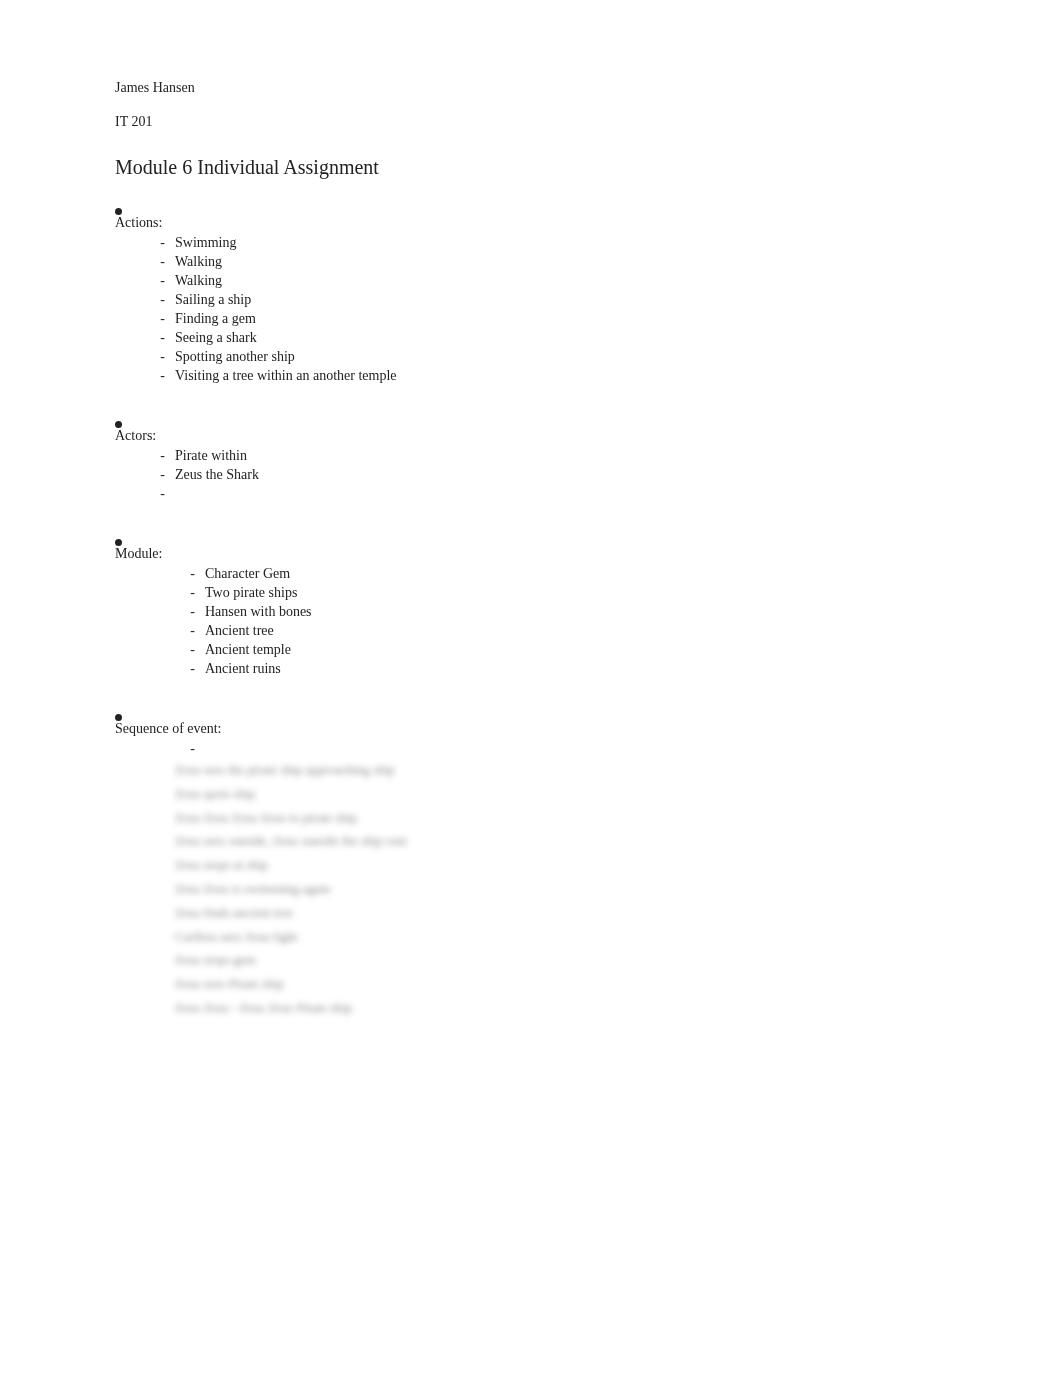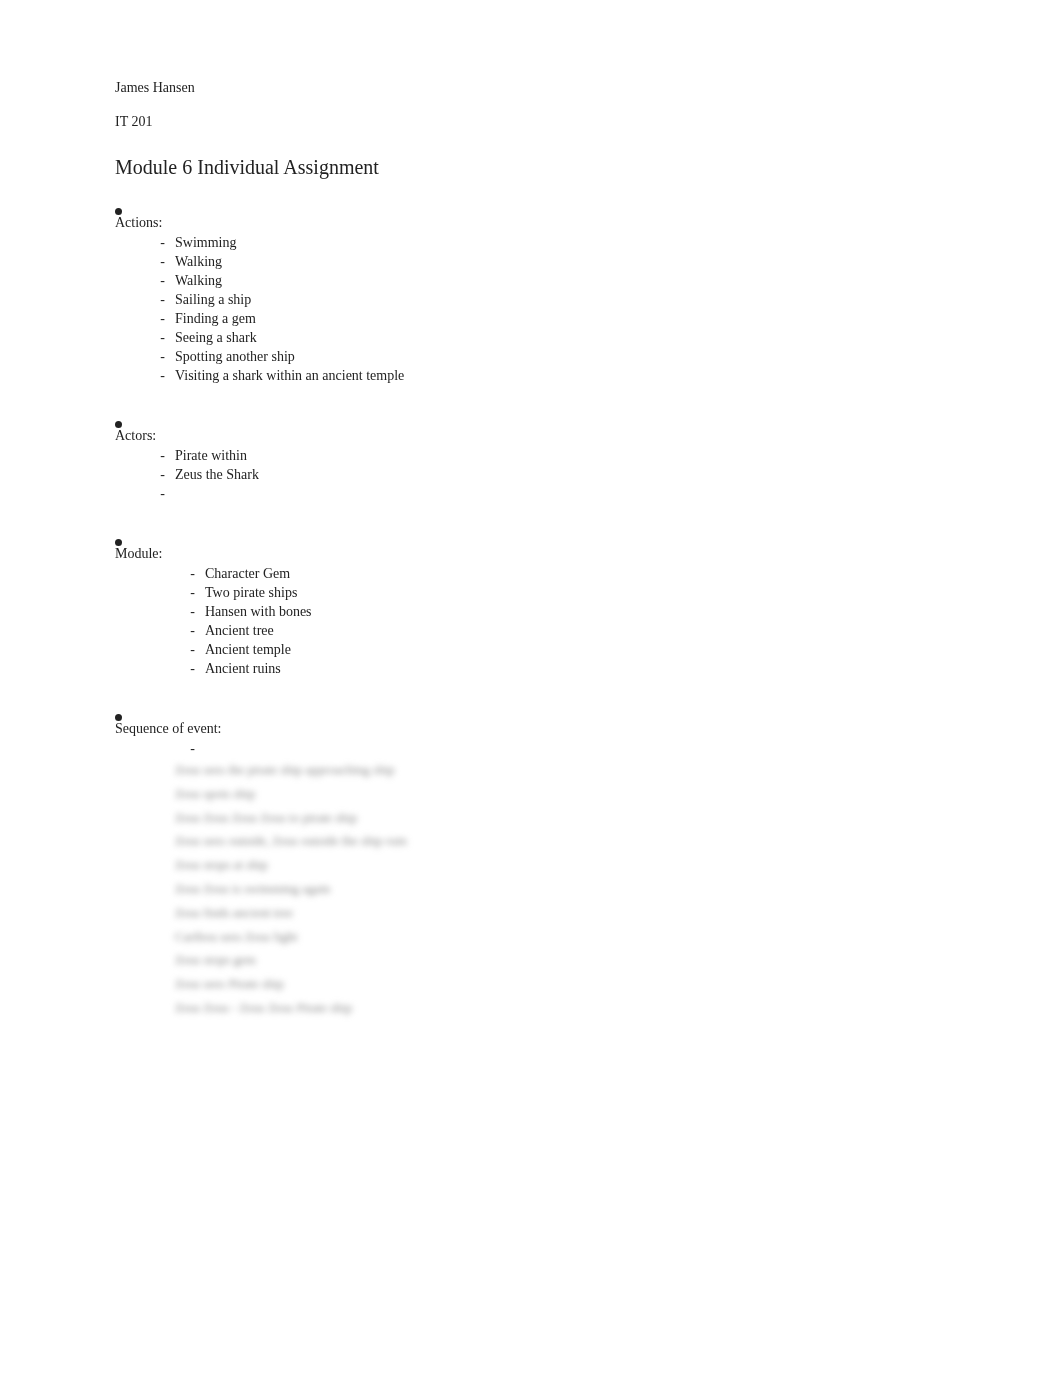--- a/index.html
+++ b/index.html
@@ -151,21 +151,21 @@
   <div class="dash-item">
     <span class="dash-marker">-</span>
     <span class="item-text">Seeing a shark</span>
   </div>
   <div class="dash-item">
     <span class="dash-marker">-</span>
     <span class="item-text">Spotting another ship</span>
   </div>
   <div class="dash-item">
     <span class="dash-marker">-</span>
-    <span class="item-text">Visiting a shark within an ancient temple</span>
+    <span class="item-text">Visiting a tree within an another temple</span>
   </div>
 </div>
 
 <div class="section">
   <div class="bullet-item">
     <div class="bullet-marker">
       <div class="bullet-dot"></div>
     </div>
     <span class="item-text">Actors:</span>
   </div>

